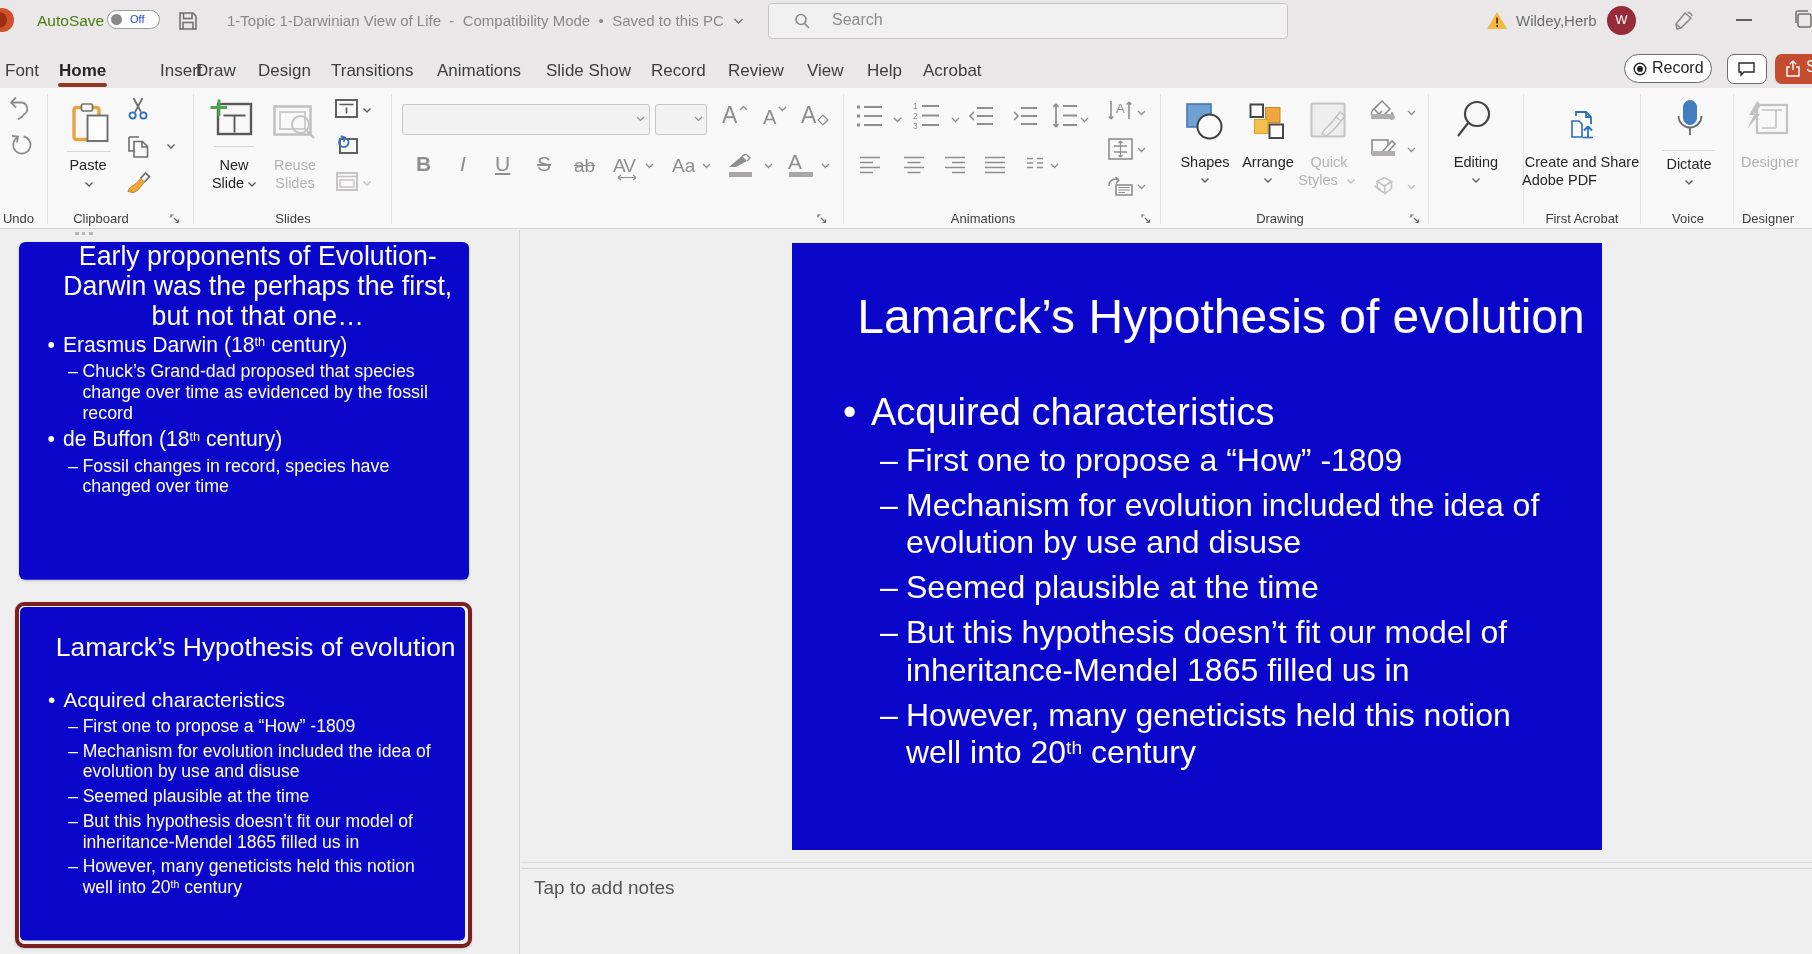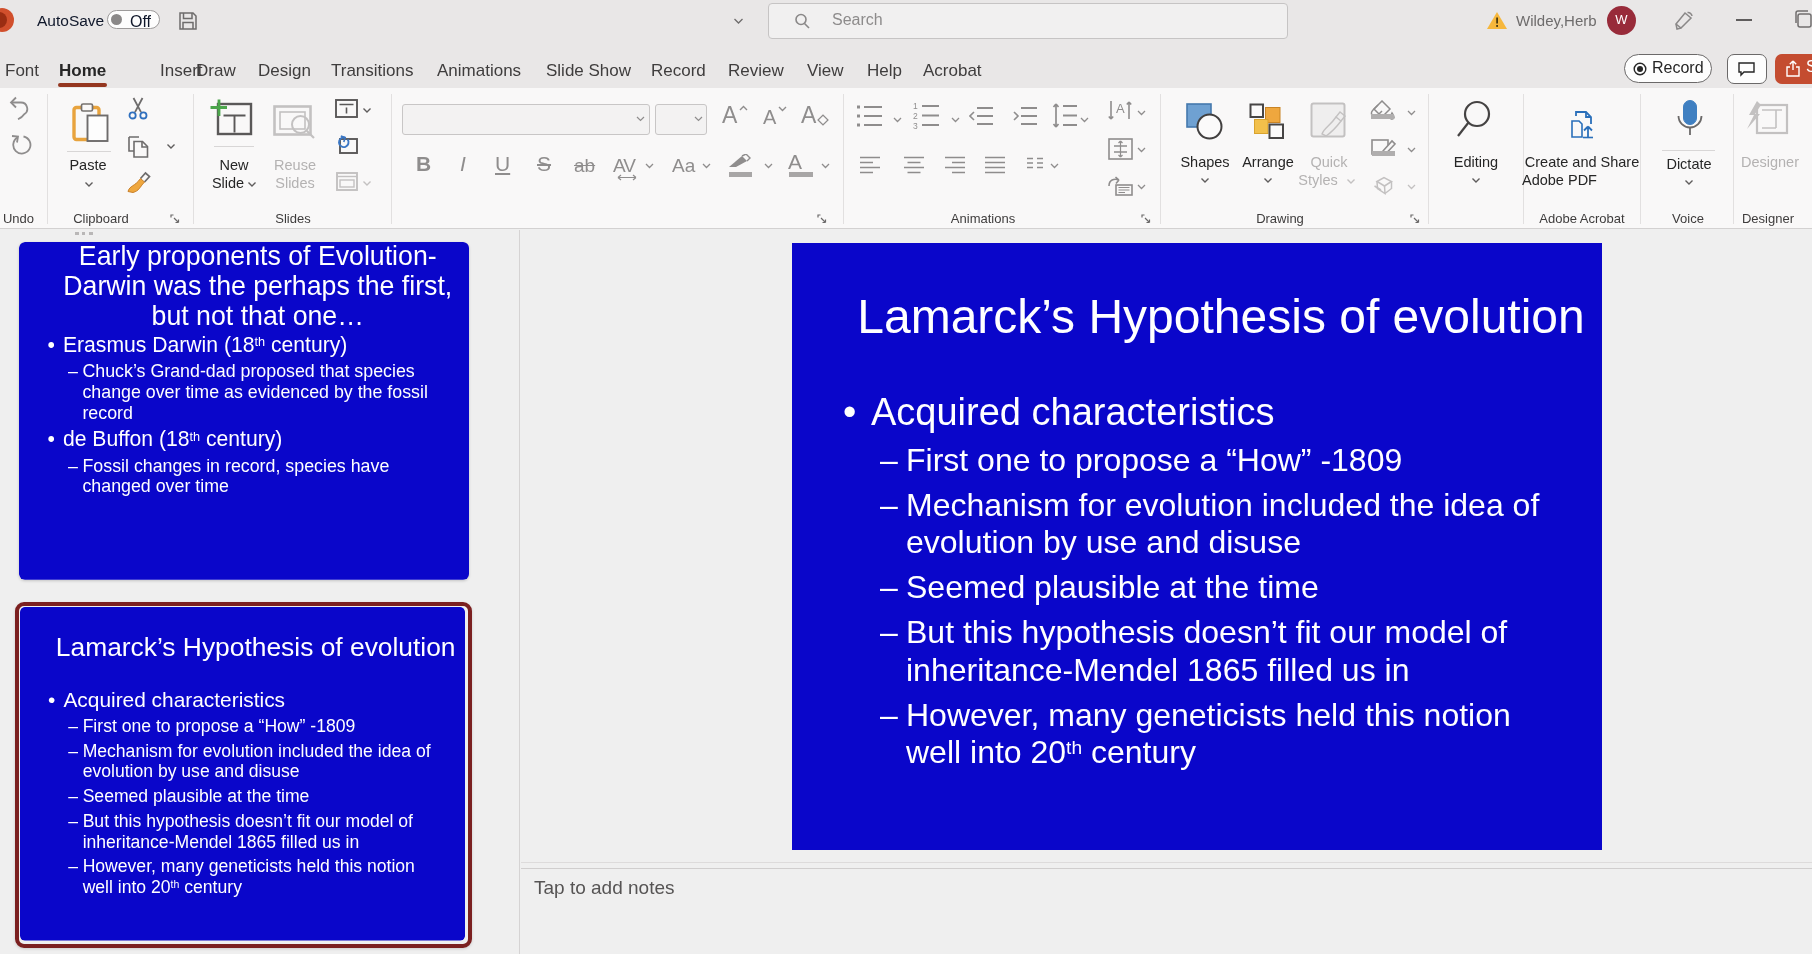--- a/index.html
+++ b/index.html
@@ -38,30 +38,31 @@
 #mainslide { left:792px; top:13px; }
 #notesline1 { position:absolute; left:521px; top:632px; width:1291px; height:1px; background:#dddbdb; }
 #notesline2 { position:absolute; left:521px; top:638px; width:1291px; height:1px; background:#d0cece; }
 #tapnotes { position:absolute; left:534px; top:647px; font-size:19px; color:#565454; }
 </style>
 </head>
 <body>
 <div id="titlebar">
   <div class="abs" style="left:-10px;top:8px;width:24px;height:24px;border-radius:50%;background:#d14f2c;"></div>
   <div class="abs" style="left:-9px;top:12px;width:16px;height:16px;border-radius:50%;background:#9a2d12;"></div>
-  <div class="abs" style="left:37px;top:12px;font-size:15.5px;color:#0f172a;text-align:center;">AutoSave</div>
+  <div class="abs" style="left:37px;top:12px;font-size:15.5px;color:#4d7c0f;text-align:center;">AutoSave</div>
   <div class="abs" style="left:107px;top:10px;width:53px;height:19px;border:1px solid #9c9a9a;border-radius:9.5px;background:#fdfdfd;">
     <div class="abs" style="left:3px;top:3px;width:11px;height:11px;border-radius:50%;background:#8a8888;"></div>
-    <div class="abs" style="left:22px;top:2px;font-size:16px;color:#0f172a;">Off</div>
+    <div class="abs" style="left:22px;top:2px;font-size:11px;color:#1d4ed8;">Off</div>
   </div>
   <svg class="abs" style="left:177px;top:10px;" width="22" height="22" viewBox="0 0 22 22" fill="none" stroke="#6e6c6c" stroke-width="1.5">
     <path d="M3 3 H16 L19 6 V19 H3 Z"></path>
       <path d="M6.5 3 V8.5 H15 V3"></path>
       <path d="M6 19 V12.5 H16 V19"></path>
   </svg>
+  <div class="abs" style="left:227px;top:12px;font-size:15px;color:#8a8888;white-space:nowrap;">1-Topic 1-Darwinian View of Life&nbsp;&nbsp;-&nbsp;&nbsp;Compatibility Mode&nbsp;&nbsp;•&nbsp;&nbsp;Saved to this PC</div>
   <svg class="abs" style="left:733px;top:17px;" width="11" height="8" viewBox="0 0 11 8" fill="none" stroke="#6e6c6c" stroke-width="1.3">
       <path d="M1.5 2 L5.5 6 L9.5 2"></path>
     </svg>
   <div class="abs" style="left:768px;top:3px;width:520px;height:36px;border:1px solid #c6c4c4;border-radius:4px;background:#f1f0f0;"></div>
   <svg class="abs" style="left:793px;top:12px;" width="18" height="18" viewBox="0 0 18 18" fill="none" stroke="#8a8888" stroke-width="1.6">
       <circle cx="8" cy="7.5" r="5"></circle>
       <path d="M11.5 11.5 L16 16"></path>
     </svg>
   <div class="abs" style="left:832px;top:11px;font-size:16px;color:#8d8b8b;">Search</div>
   <svg class="abs" style="left:1486px;top:11px;" width="22" height="19" viewBox="0 0 22 19">
@@ -417,21 +418,21 @@
 
   <svg class="abs" style="left:1569px;top:22px;" width="30" height="30" viewBox="0 0 30 30" fill="none" stroke="#2a6fba" stroke-width="1.8">
       <path d="M7 6 V2 H17 L22 7 V14"></path>
       <path d="M17 2 V7 H22"></path>
       <path d="M3 11 H10 L13 14 V27 H3 Z" stroke-width="1.6"></path>
       <path d="M19 28 V16.5 M19 16.5 L15 20.5 M19 16.5 L23 20.5"></path>
       <path d="M14 27.5 H24" stroke-width="1.6"></path>
     </svg>
   <div class="lbl" style="left:1522px;top:66px;width:120px;text-align:center;">Create and Share</div>
   <div class="lbl" style="left:1522px;top:84px;width:120px;text-align:left;">Adobe PDF</div>
-  <div class="glabel" style="left:1532px;width:100px;">Adobe Acrobat</div>
+  <div class="glabel" style="left:1532px;width:100px;">First Acrobat</div>
 
   <svg class="abs" style="left:1674px;top:11px;" width="32" height="47" viewBox="0 0 32 47">
       <rect x="9.5" y="1.5" width="13" height="24" rx="6.5" fill="#3f7fc1" stroke="#3f7fc1"></rect>
       <path d="M4.5 17 A11.5 11.5 0 0 0 27.5 17" fill="none" stroke="#6b6969" stroke-width="1.8"></path>
       <path d="M16 29 V36" stroke="#6b6969" stroke-width="1.8"></path>
     </svg>
   <div class="lbl" style="left:1658px;top:68px;width:62px;text-align:center;">Dictate</div>
   <svg class="cv" style="left:1684px;top:91px;" width="10" height="7" viewBox="0 0 10 7" fill="none" stroke="#5f5d5d" stroke-width="1.4">
       <path d="M1.5 1.5 L5 5 L8.5 1.5"></path>
     </svg>

